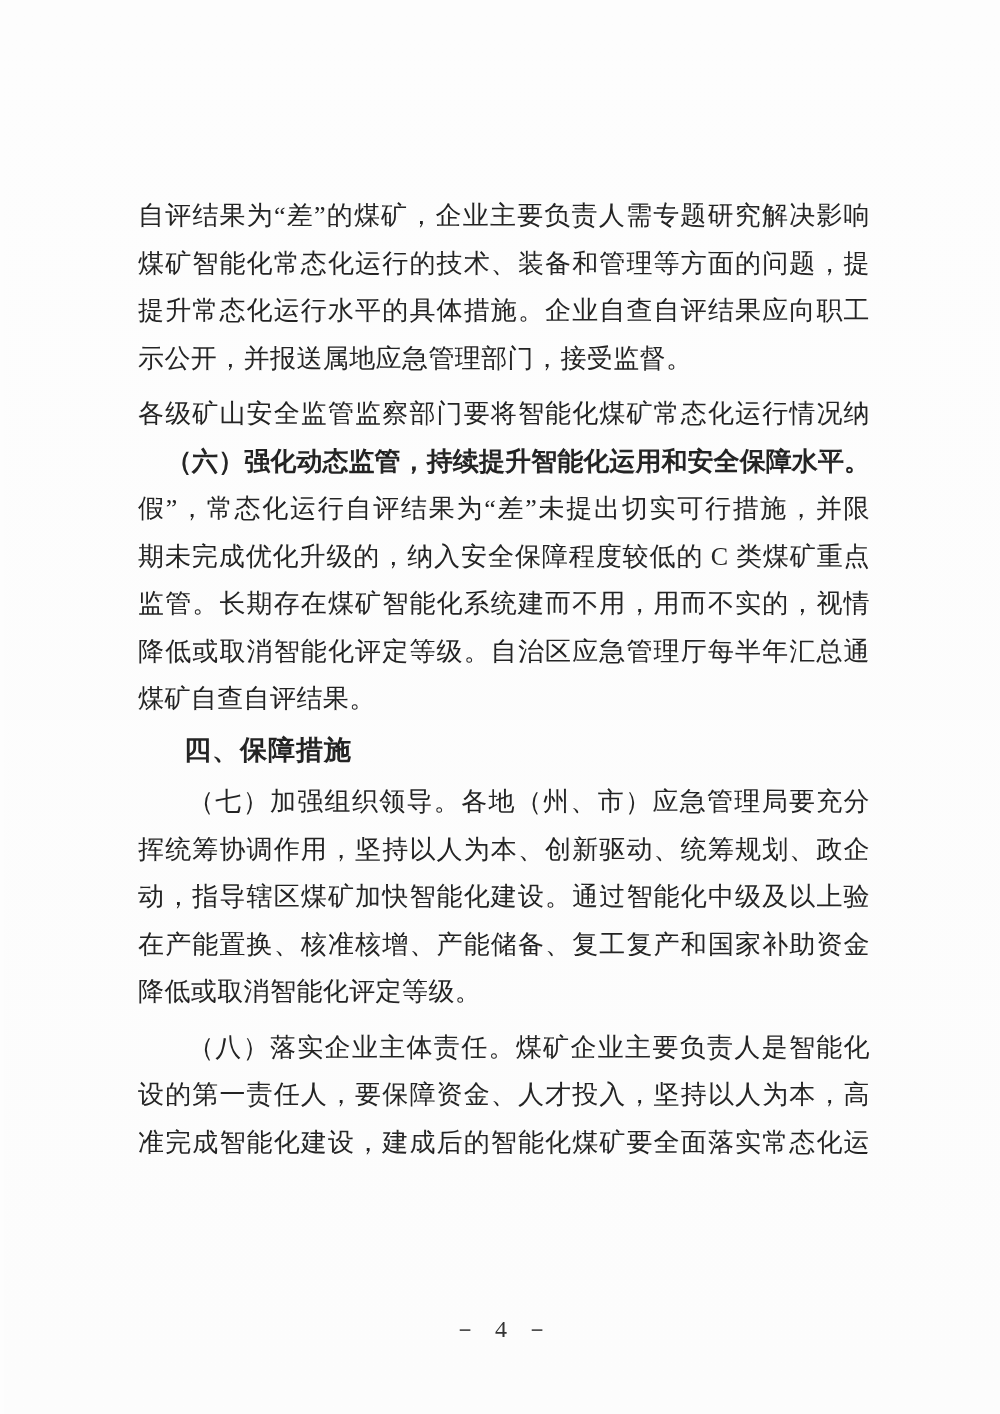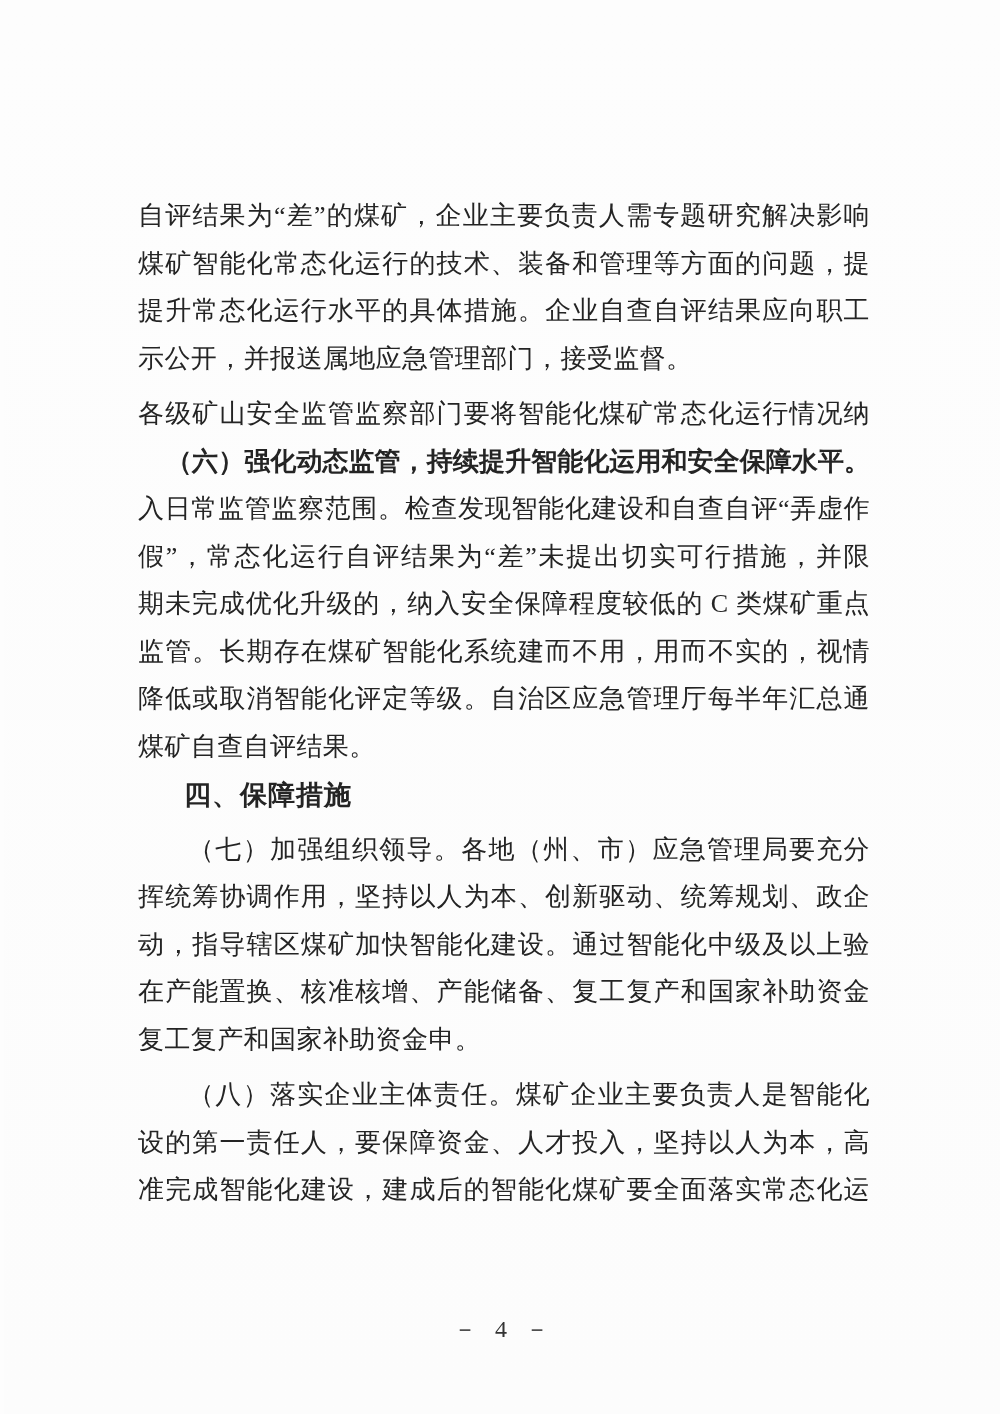--- a/index.html
+++ b/index.html
@@ -41,21 +41,21 @@
   }
   .line.indent {
     text-indent: 50px;
   }
   .line.bold-lead {
     font-weight: bold;
     text-indent: 28px;
     letter-spacing: 0px;
   }
   .line.heading {
-    font-family: Liberation Mono, monospace;
+    font-family: Liberation Sans, sans-serif;
     font-weight: bold;
     font-size: 27px;
     text-indent: 50px;
     text-align: center;
     text-align-last: left;
     letter-spacing: 1px;
   }
   .footer {
     position: absolute;
     left: 0;
@@ -77,36 +77,35 @@
     <div>
       <div class="line">自评结果为“差”的煤矿，企业主要负责人需专题研究解决影响</div>
       <div class="line">煤矿智能化常态化运行的技术、装备和管理等方面的问题，提出</div>
       <div class="line">提升常态化运行水平的具体措施。企业自查自评结果应向职工公</div>
       <div class="line last">示公开，并报送属地应急管理部门，接受监督。</div>
     </div>
 
     <div>
       <div class="line">各级矿山安全监管监察部门要将智能化煤矿常态化运行情况纳</div>
       <div class="line bold-lead">（六）强化动态监管，持续提升智能化运用和安全保障水平。</div>
-      <div class="line">入日常监管监察范围。检查发现智能化建设和自查自评“弄虚作</div>
       <div class="line">假”，常态化运行自评结果为“差”未提出切实可行措施，并限</div>
       <div class="line">期未完成优化升级的，纳入安全保障程度较低的 C 类煤矿重点</div>
       <div class="line">监管。长期存在煤矿智能化系统建而不用，用而不实的，视情况</div>
       <div class="line">降低或取消智能化评定等级。自治区应急管理厅每半年汇总通报</div>
       <div class="line last">煤矿自查自评结果。</div>
     </div>
 
     <div class="line heading">四、保障措施</div>
 
     <div>
       <div class="line indent">（七）加强组织领导。各地（州、市）应急管理局要充分发</div>
       <div class="line">挥统筹协调作用，坚持以人为本、创新驱动、统筹规划、政企联</div>
       <div class="line">动，指导辖区煤矿加快智能化建设。通过智能化中级及以上验收，</div>
       <div class="line">在产能置换、核准核增、产能储备、复工复产和国家补助资金申</div>
-      <div class="line last">复工复产和国家补助资金申。</div>
+      <div class="line last">降低或取消智能化评定等级。</div>
     </div>
 
     <div>
       <div class="line indent">（八）落实企业主体责任。煤矿企业主要负责人是智能化建</div>
       <div class="line">设的第一责任人，要保障资金、人才投入，坚持以人为本，高标</div>
       <div class="line">准完成智能化建设，建成后的智能化煤矿要全面落实常态化运行</div>
     </div>
 
   </div>
 

